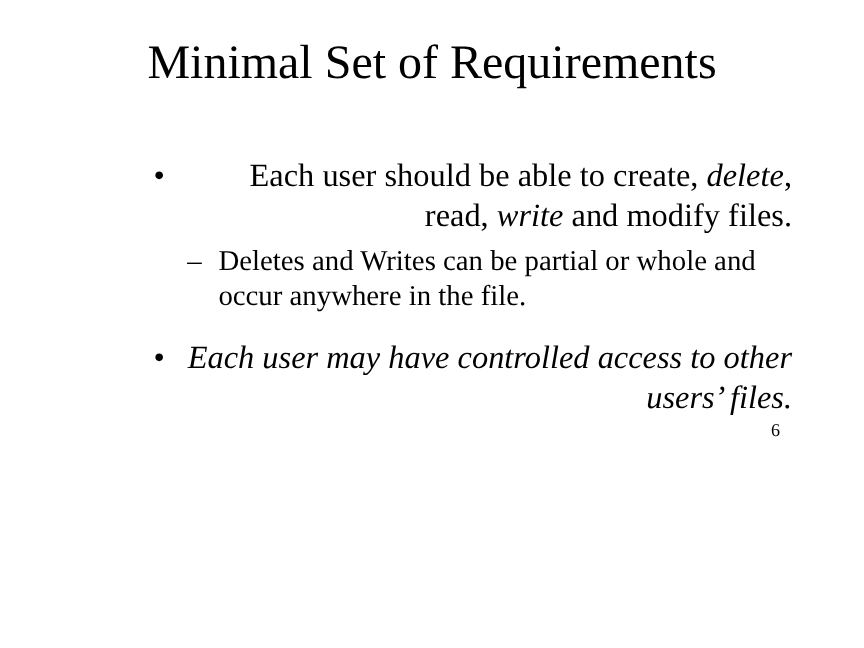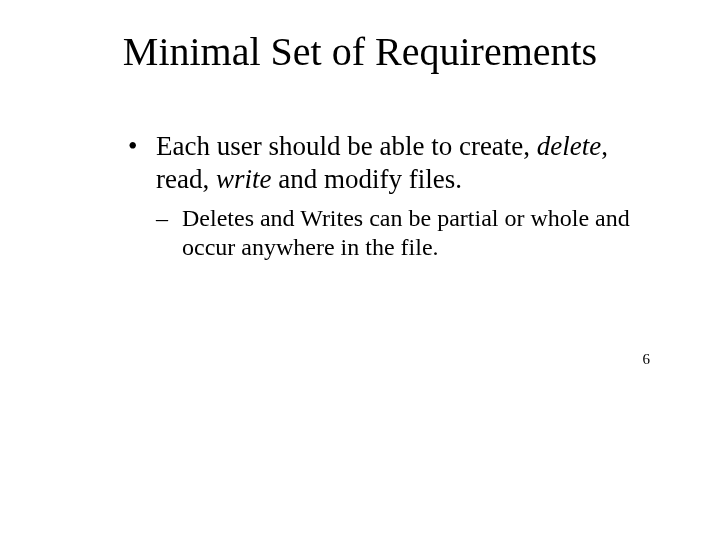--- a/index.html
+++ b/index.html
@@ -32,20 +32,21 @@
     top: 130px;
     left: 128px;
     right: 60px;
     font-size: 27px;
     line-height: 1.22;
   }
   .bullet-l1 {
     position: relative;
     padding-left: 28px;
     margin-bottom: 8px;
+    text-align: right;
   }
   .bullet-l1::before {
     content: "•";
     position: absolute;
     left: 0;
     top: 0;
   }
   .bullet-l2 {
     position: relative;
     padding-left: 26px;
@@ -78,19 +79,22 @@
   <div class="body">
 
     <div class="bullet-l1">
       <span>Each user should be able to create, </span><span class="em">delete</span><span>, read, </span><span class="em">write</span><span> and modify files.</span>
     </div>
 
     <div class="bullet-l2">
       <span>Deletes and Writes can be partial or whole and occur anywhere in the file.</span>
     </div>
 
+    <div class="bullet-l1">
+      <span class="em">Each user may have controlled access to other users’ files.</span>
+    </div>
 
 
   </div>
 
   <div class="page-num">6</div>
 
 </div>
 
 </body></html>

